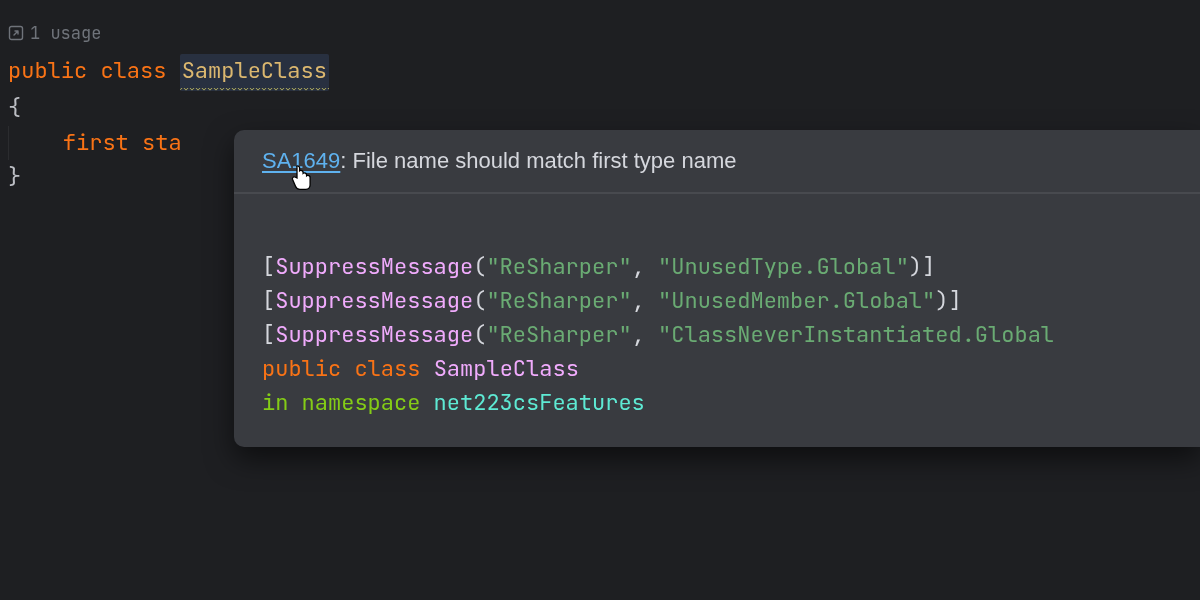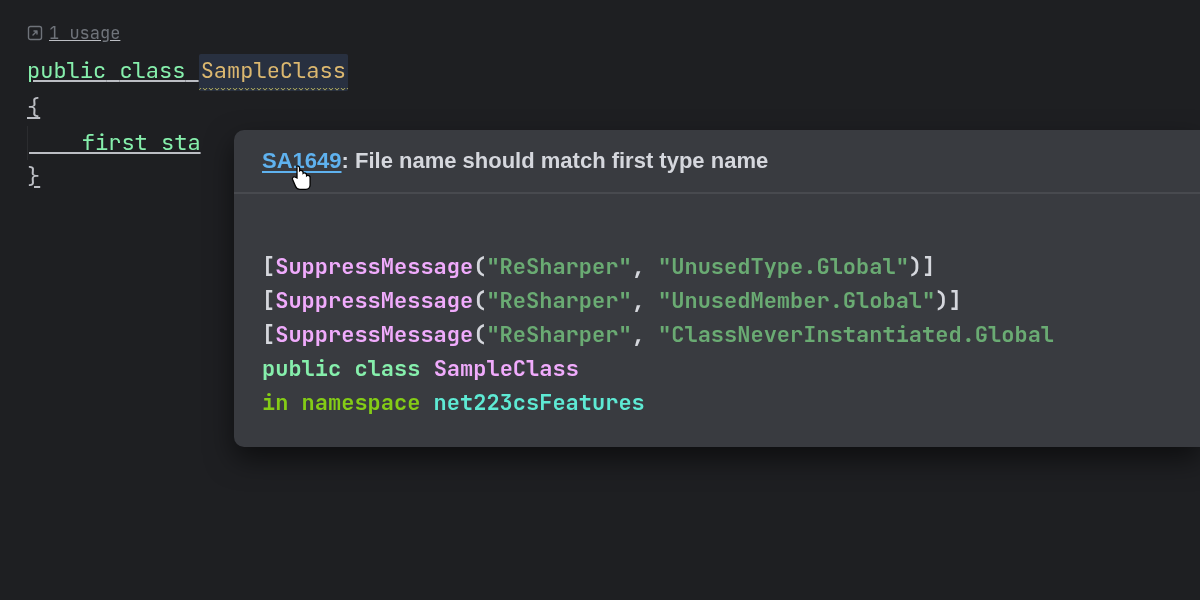--- a/index.html
+++ b/index.html
@@ -5,39 +5,38 @@
   * { box-sizing: border-box; margin: 0; padding: 0; }
   body {
     width: 1200px;
     height: 600px;
     background: #1e1f22;
     font-family: "Segoe UI", Arial, sans-serif;
     overflow: hidden;
     position: relative;
   }
   .editor {
-    padding: 20px 0 0 27px;
+    padding: 20px 0 0 8px;
     font-family: "JetBrains Mono", "Consolas", monospace;
     font-size: 22px;
     line-height: 1.55;
     color: #bcbec4;
     position: relative;
-    text-decoration: underline;
   }
   .usage-hint {
     color: #6f737a;
     font-size: 17px;
     margin-bottom: 8px;
     display: flex;
     align-items: center;
     gap: 6px;
   }
   .usage-hint svg { flex-shrink: 0; }
   .code-line { white-space: pre; }
-  .kw { color: #86efac; }
+  .kw { color: #f97316; }
   .classname {
     color: #dbb76f;
     position: relative;
     display: inline-block;
     background: rgba(60,80,120,0.35);
     border-radius: 2px;
     padding: 0 2px;
   }
   .squiggle {
     background-image: linear-gradient(45deg, transparent 65%, #b3ae60 80%, transparent 90%),
@@ -57,21 +56,20 @@
     left: 234px;
     top: 130px;
     right: 0;
     background: #393b40;
     border-radius: 10px 0 0 10px;
     box-shadow: 0 12px 28px rgba(0,0,0,0.55);
     font-family: "Segoe UI", Arial, sans-serif;
     font-size: 22px;
     color: #d5d7dd;
     overflow: hidden;
-    font-weight: bold;
   }
   .tooltip .section {
     padding: 18px 28px;
   }
   .tooltip .divider {
     height: 1px;
     background: rgba(255,255,255,0.08);
   }
   .tooltip .rule-id {
     color: #5fb2ef;

